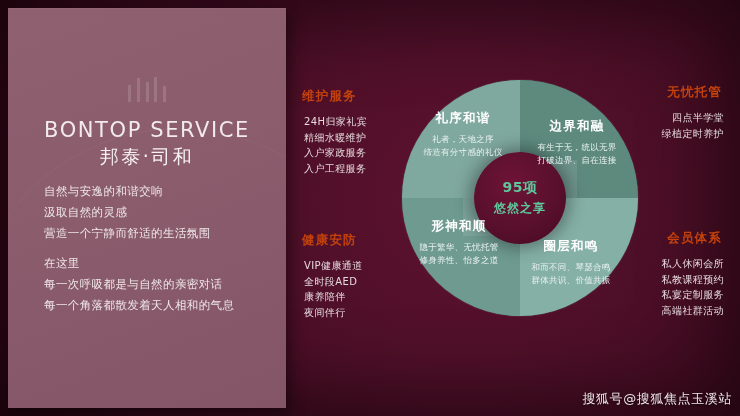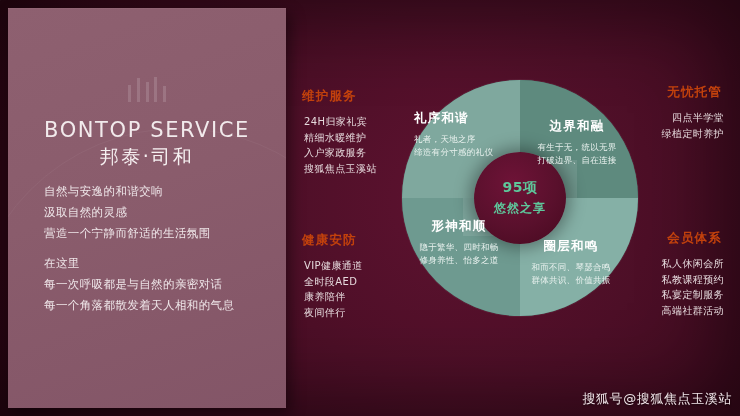--- a/index.html
+++ b/index.html
@@ -222,21 +222,21 @@
     letter-spacing: 1.2px;
     margin-bottom: 6px;
   }
   .quad-line {
     color: #e8f1ee;
     font-size: 8.5px;
     line-height: 13px;
     letter-spacing: 0.3px;
     white-space: nowrap;
   }
-  .ql1 { left: 414px; top: 110px; }
+  .ql1 { left: 404px; top: 110px; text-align: center; }
   .ql2 { left: 518px; top: 118px; text-align: center; }
   .ql3 { left: 400px; top: 218px; text-align: center; }
   .ql4 { left: 512px; top: 238px; text-align: center; }
 
   
   .watermark {
     position: absolute;
     right: 8px; bottom: 8px;
     color: #f2e6ea;
     font-size: 13px;
@@ -272,21 +272,21 @@
       <div class="copy-line">每一次呼吸都是与自然的亲密对话</div>
       <div class="copy-line">每一个角落都散发着天人相和的气息</div>
     </div>
   </div>
 
   <div class="feat feat-left f-maint">
     <div class="feat-title">维护服务</div>
     <div class="feat-item">24H归家礼宾</div>
     <div class="feat-item">精细水暖维护</div>
     <div class="feat-item">入户家政服务</div>
-    <div class="feat-item">搜狐焦点玉溪站</div>
+    <div class="feat-item">入户工程服务</div>
   </div>
 
   <div class="feat feat-left f-health">
     <div class="feat-title">健康安防</div>
     <div class="feat-item">VIP健康通道</div>
     <div class="feat-item">全时段AED</div>
     <div class="feat-item">康养陪伴</div>
     <div class="feat-item">夜间伴行</div>
   </div>
 
@@ -326,21 +326,21 @@
   </div>
 
   <div class="quad-label ql2">
     <div class="quad-title">边界和融</div>
     <div class="quad-line">有生于无，统以无界</div>
     <div class="quad-line">打破边界、自在连接</div>
   </div>
 
   <div class="quad-label ql3">
     <div class="quad-title">形神和顺</div>
-    <div class="quad-line">隐于繁华、四时和畅</div>
+    <div class="quad-line">隐于繁华、无忧托管</div>
     <div class="quad-line">修身养性、怡多之道</div>
   </div>
 
   <div class="quad-label ql4">
     <div class="quad-title">圈层和鸣</div>
     <div class="quad-line">和而不同、琴瑟合鸣</div>
     <div class="quad-line">群体共识、价值共振</div>
   </div>
 
   <div class="watermark">搜狐号@搜狐焦点玉溪站</div>

